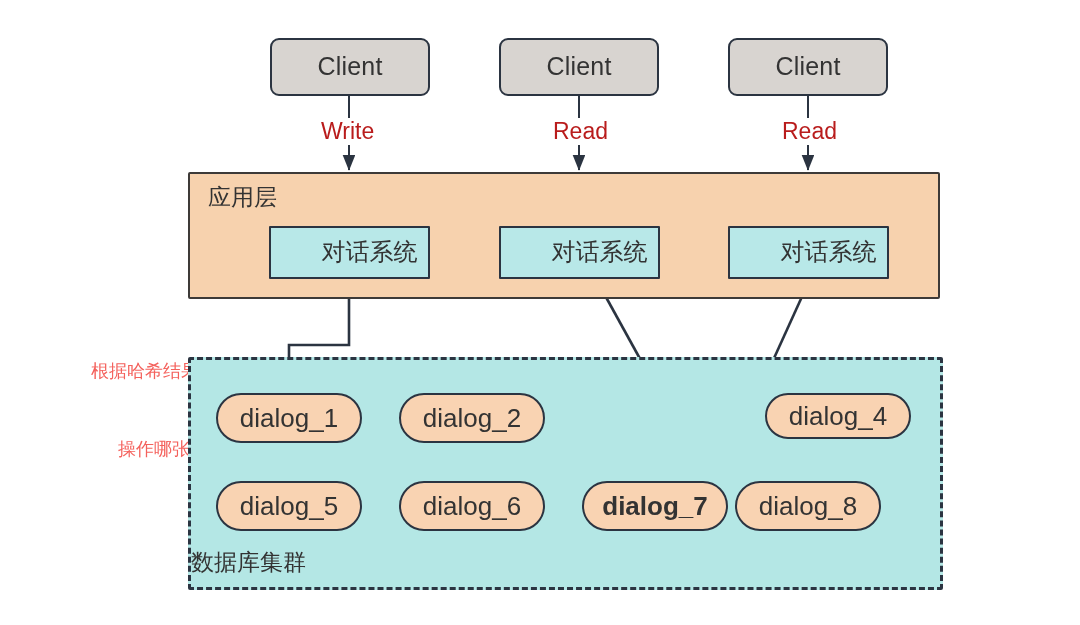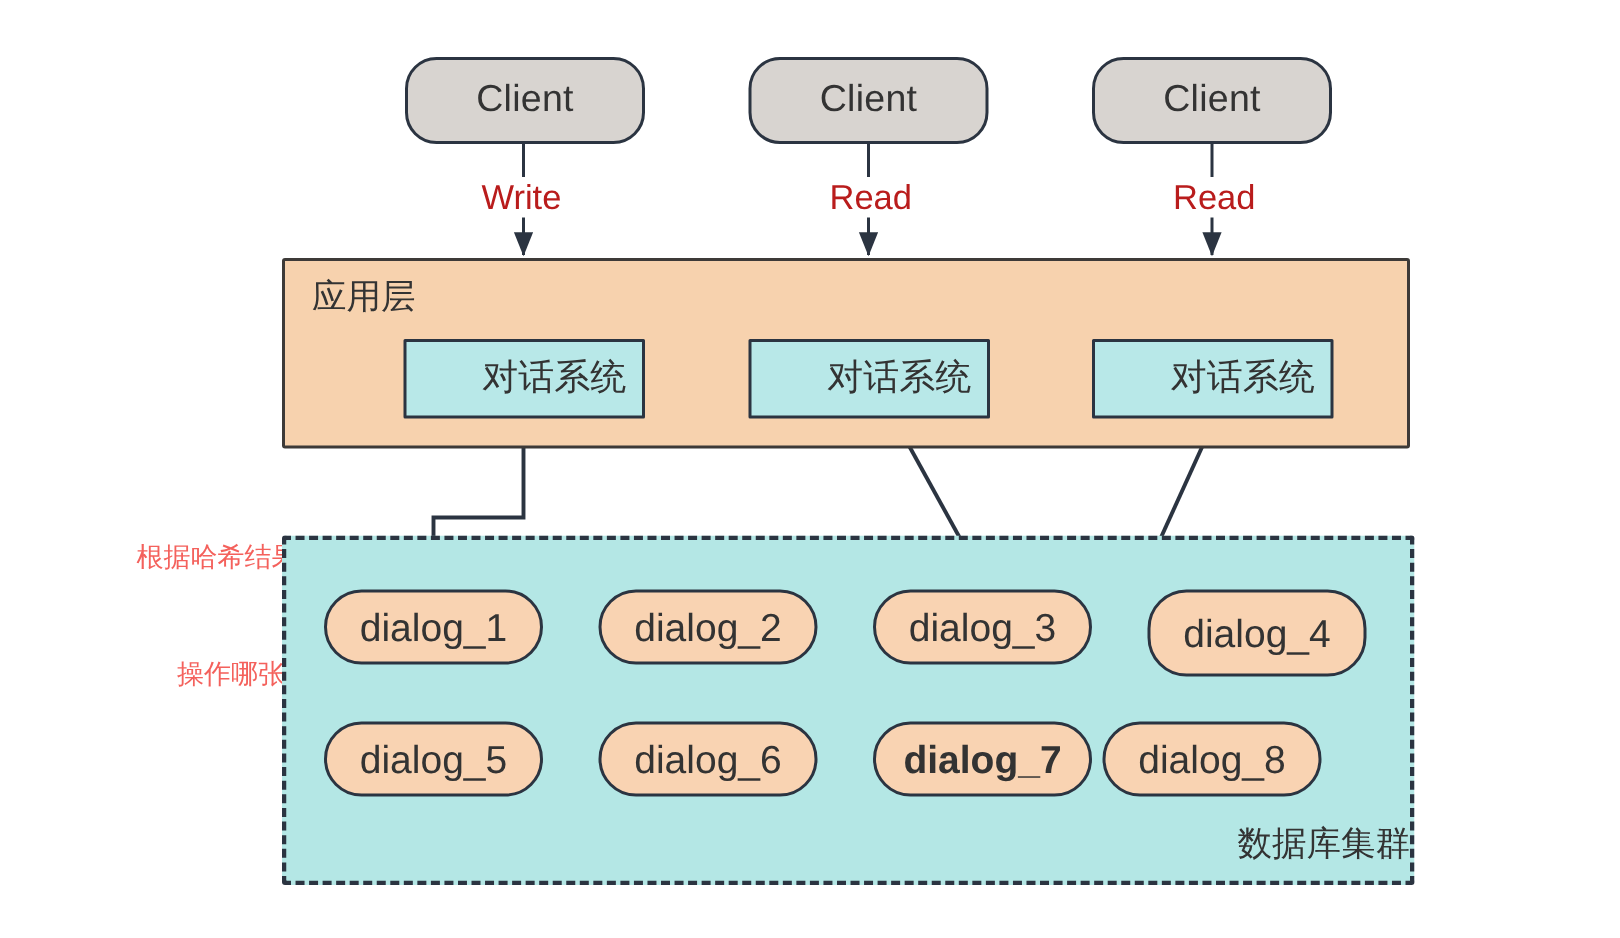--- a/index.html
+++ b/index.html
@@ -34,21 +34,21 @@
     display: flex;
     align-items: center;
     justify-content: center;
     color: #333333;
     line-height: 1.1;
   }
 
   .client-box {
     background: #d8d4d0;
     border: 2px solid #2b3441;
-    border-radius: 21px;
+    border-radius: 9px;
     font-size: 25px;
     letter-spacing: .2px;
   }
 
   .app-layer {
     background: #f7d2ae;
     border: 2px solid #3d3a38;
     border-radius: 2px;
     display: block;
   }
@@ -72,21 +72,21 @@
     background: #b4e7e5;
     border: 3px dashed #2b3441;
     border-radius: 2px;
     display: block;
   }
   .db-cluster-title {
     position: absolute;
     left: 0;
     right: 0;
     bottom: 12px;
-    text-align: right;
+    text-align: left;
     font-size: 23px;
     color: #333333;
     margin-top: 48px;
   }
 
   .dialog-table {
     background: #f9d3b2;
     border: 2px solid #2b3441;
     border-radius: 26px;
     font-size: 26px;
@@ -176,24 +176,21 @@
   <div class="node db-cluster" style="left:188px; top:357px; width:755px; height:233px;">
     <span class="db-cluster-title">数据库集群</span>
   </div>
 
   <div class="node dialog-table" style="left:216px; top:393px; width:146px; height:50px;">
     <span>dialog_1</span>
   </div>
   <div class="node dialog-table" style="left:399px; top:393px; width:146px; height:50px;">
     <span>dialog_2</span>
   </div>
-  <div class="node dialog-table" style="left:582px; top:393px; width:146px; height:50px;">
-    <span>dialog_3</span>
-  </div>
-  <div class="node dialog-table" style="left:765px; top:393px; width:146px; height:58px;">
+  <div class="node dialog-table" style="left:765px; top:393px; width:146px; height:46px;">
     <span>dialog_4</span>
   </div>
 
   <div class="node dialog-table" style="left:216px; top:481px; width:146px; height:50px;">
     <span>dialog_5</span>
   </div>
   <div class="node dialog-table" style="left:399px; top:481px; width:146px; height:50px;text-align:right;">
     <span>dialog_6</span>
   </div>
   <div class="node dialog-table" style="left:582px; top:481px; width:146px; height:50px;font-weight:bold;">

